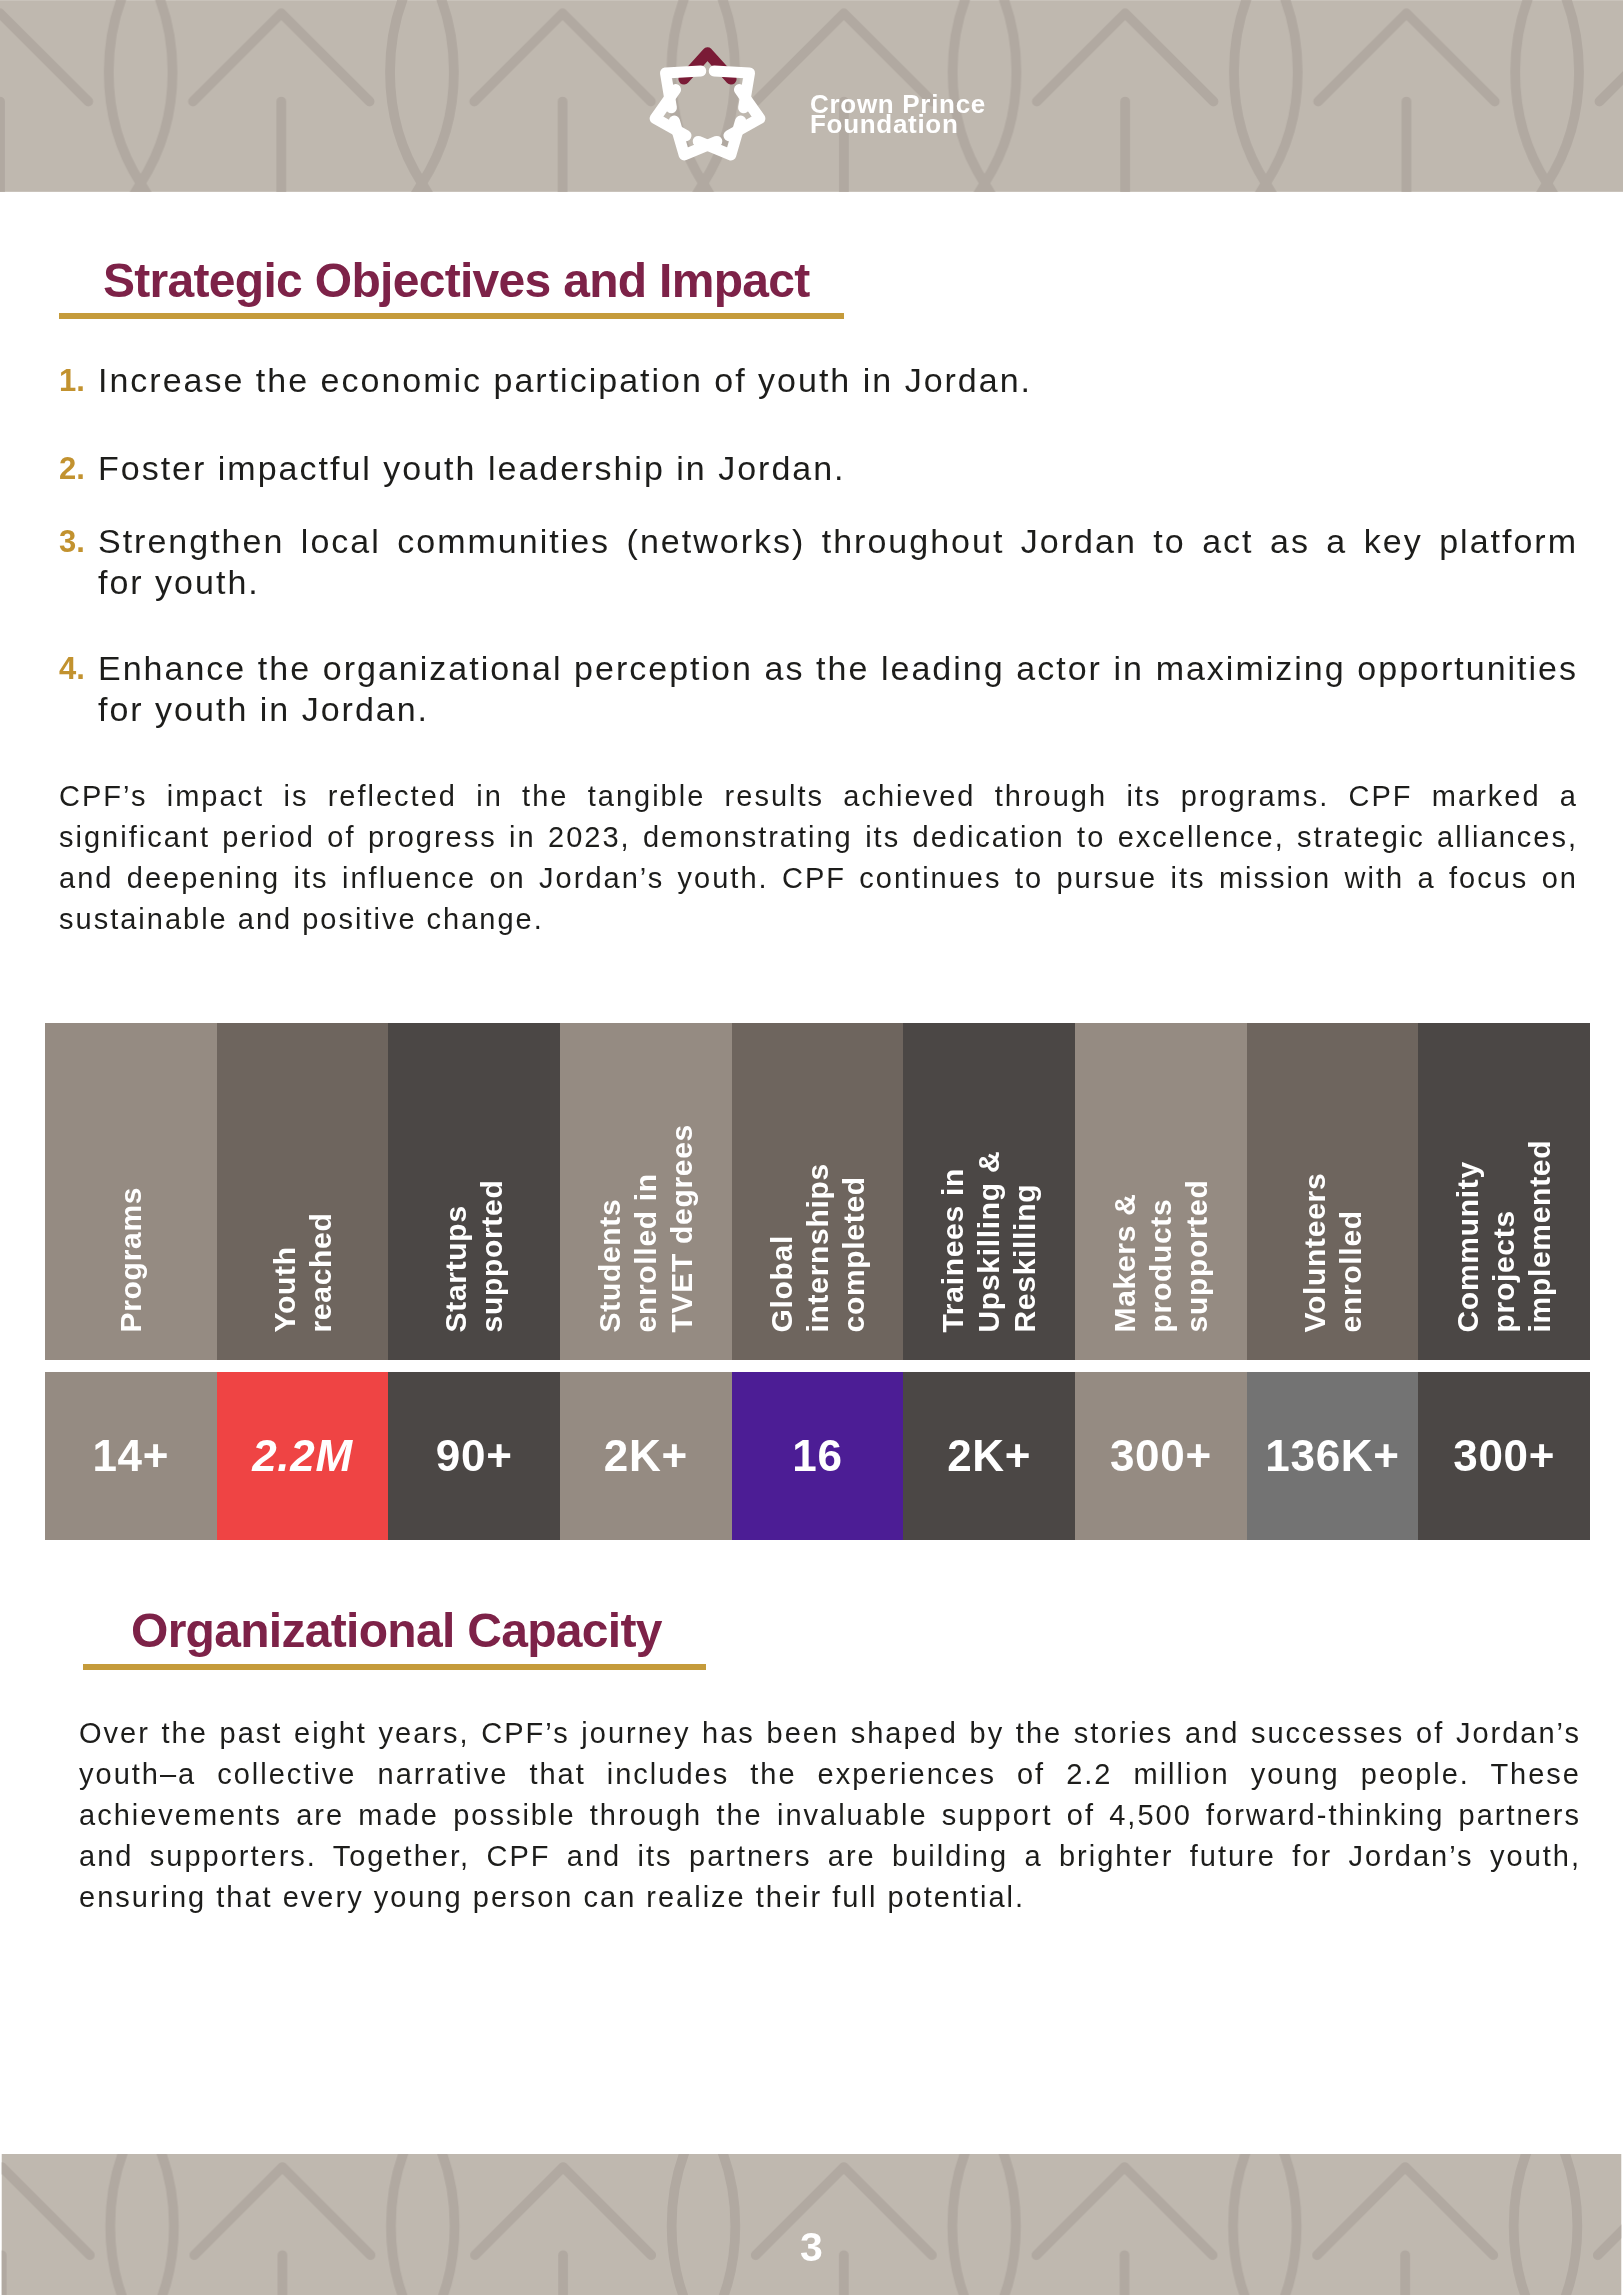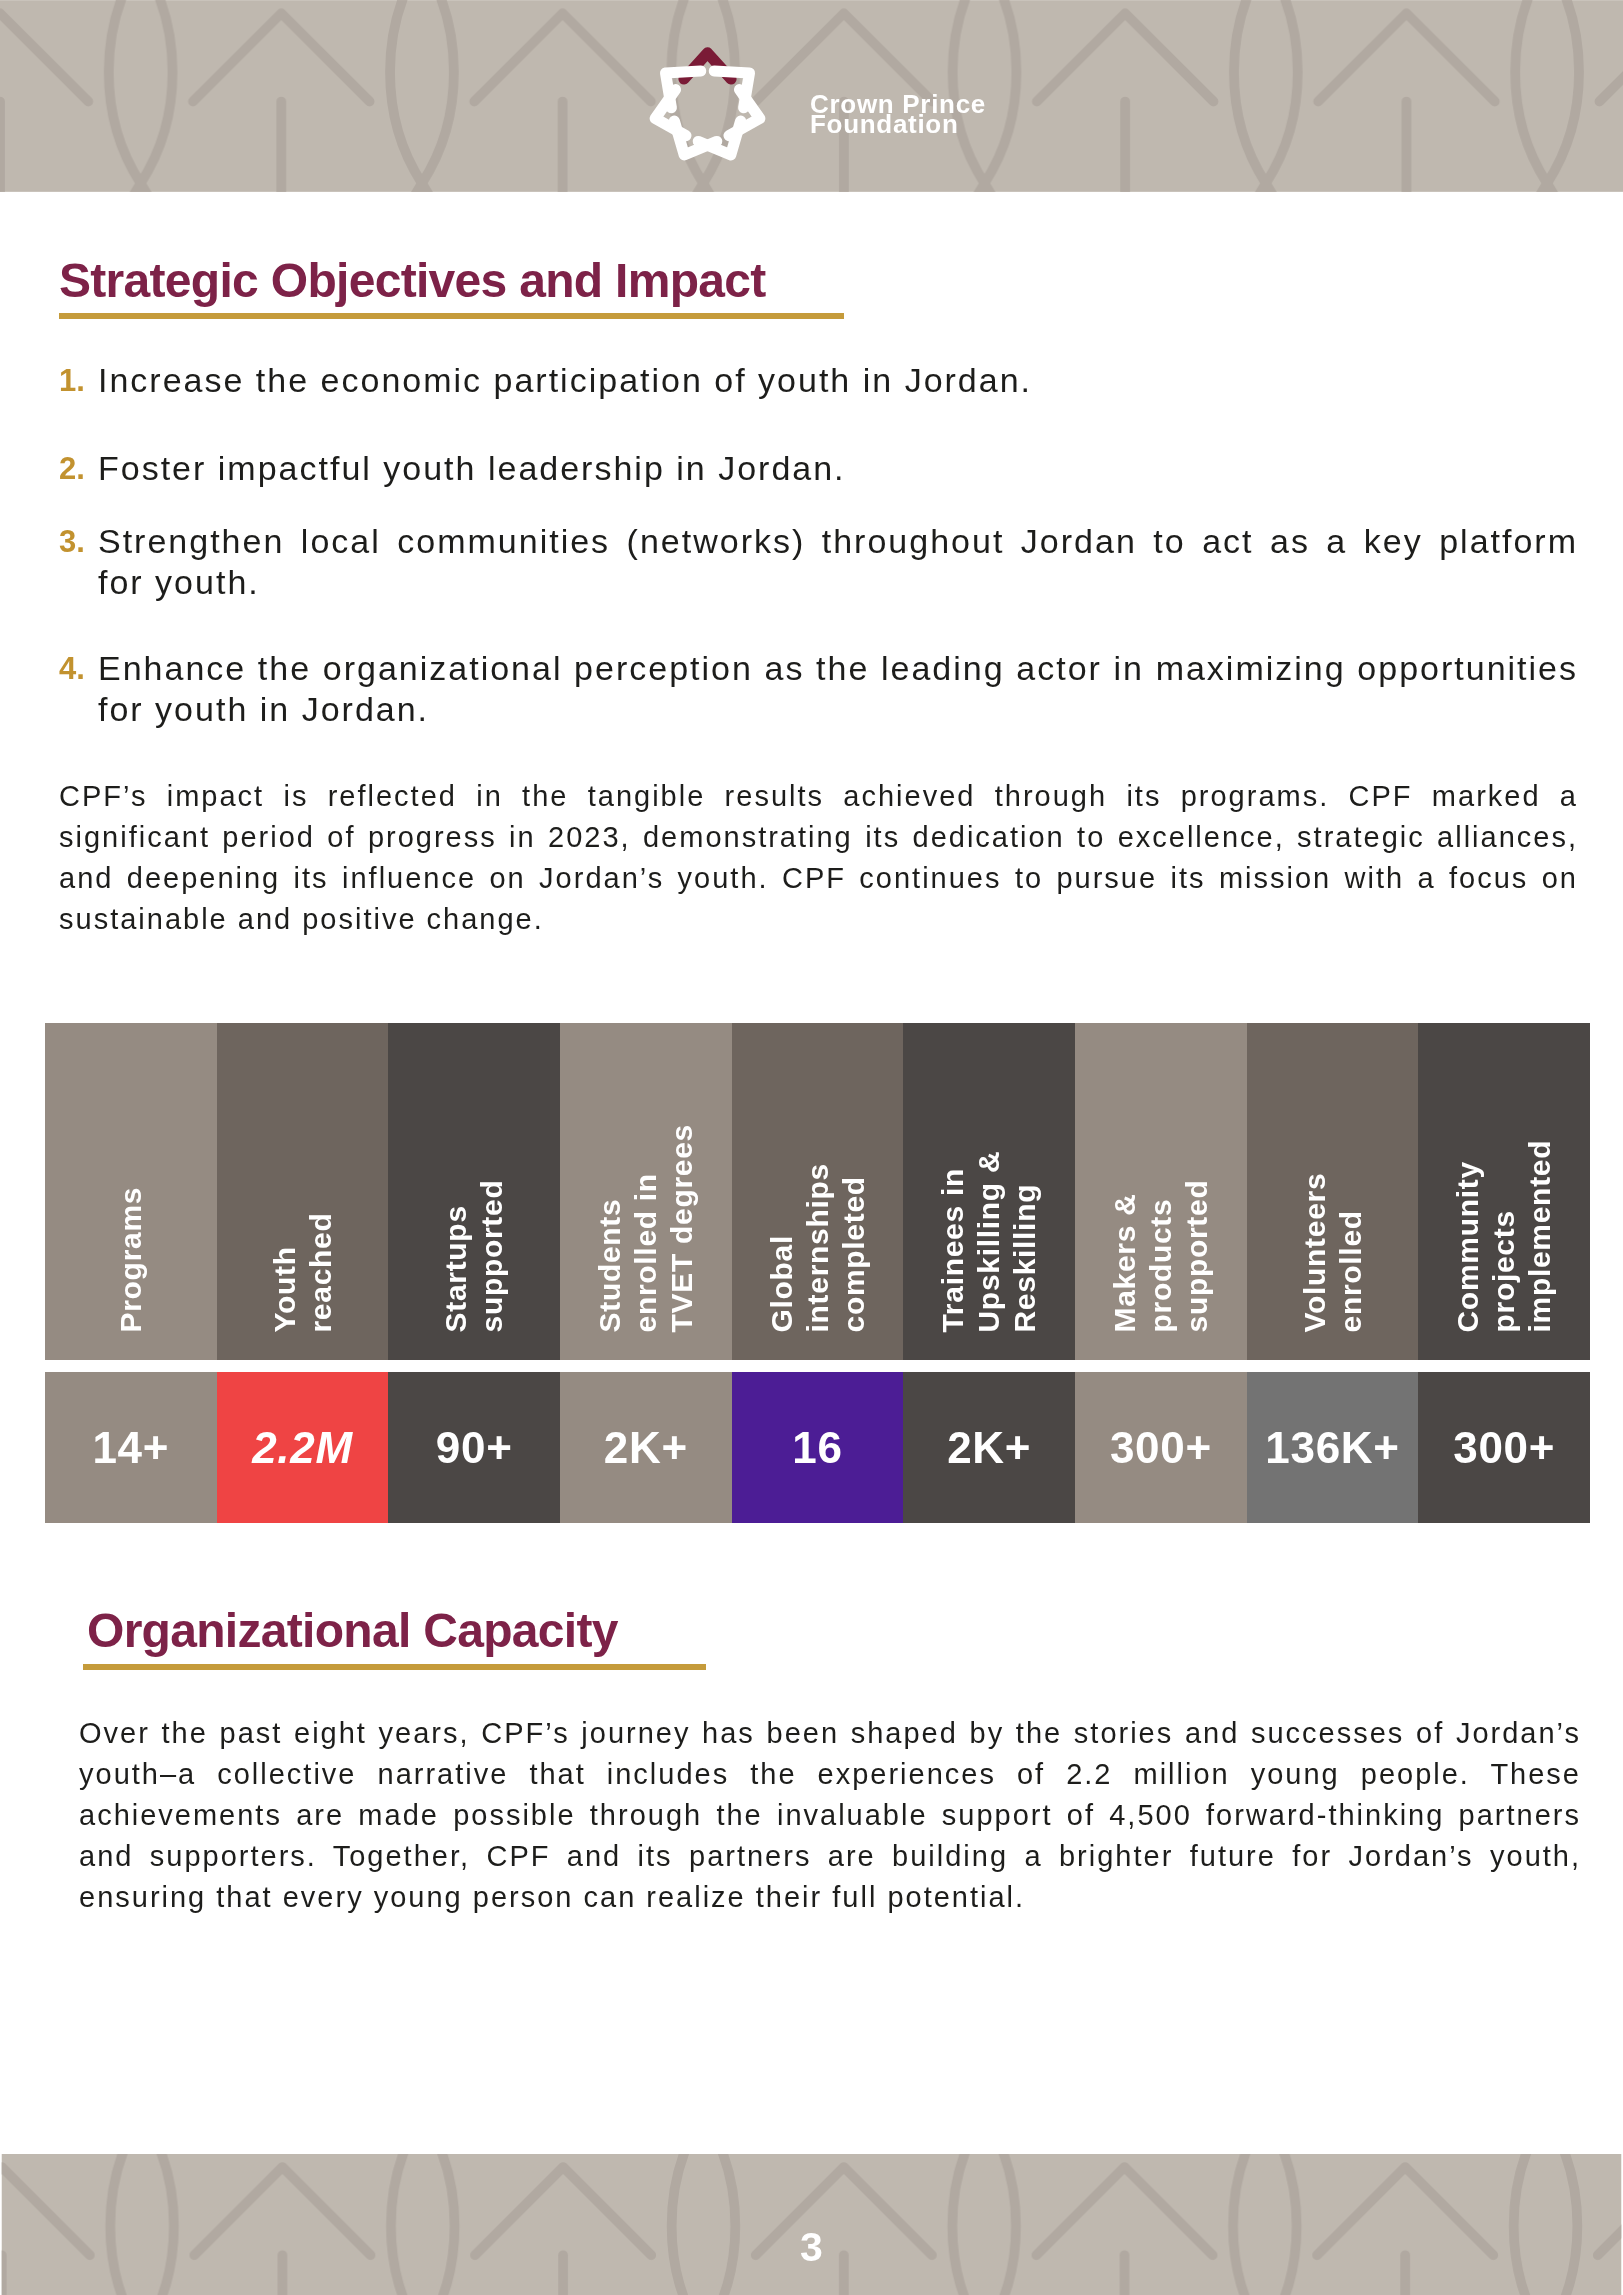--- a/index.html
+++ b/index.html
@@ -13,21 +13,21 @@
   #band-bottom{top:2154px;height:141px;}
   .band svg{display:block;}
   
   #logo{position:absolute;left:629px;top:27.5px;width:157px;height:157px;}
   .logo-text{position:absolute;left:810px;color:#ffffff;font-weight:700;
     font-size:26px;letter-spacing:0.7px;line-height:31px;}
   #logo-line1{top:77px;margin-top:12px;}
   #logo-line2{top:109px;}
   
   .h-title{position:absolute;font-size:48px;font-weight:700;color:#7d2248;
-    letter-spacing:-0.7px;white-space:nowrap;}
+    letter-spacing:-0.7px;white-space:nowrap;margin-left:44px;}
   #h1-title{left:59px;top:253px;}
   #h2-title{left:87px;top:1603px;}
   .gold-rule{position:absolute;height:5.9px;background:#c59b3b;}
   #h1-rule{left:59px;top:313px;width:785px;}
   #h2-rule{left:83px;top:1664px;width:623px;}
   
   .obj{position:absolute;left:59px;width:1519px;display:flex;}
   .obj .num{flex:none;width:39px;font-size:31px;font-weight:700;color:#c2922f;
     line-height:41px;}
   .obj .txt{flex:1;font-size:34px;line-height:41px;letter-spacing:2px;
@@ -45,21 +45,21 @@
   #impact{position:absolute;left:45px;top:1023px;width:1545px;}
   .row{display:flex;width:100%;}
   .row .cell{flex:1;}
   #impact-head{height:337px;}
   #impact-head .cell{position:relative;height:337px;}
   .vlabel{position:absolute;left:0;top:0;width:337px;height:171px;
     transform-origin:0 0;transform:rotate(-90deg) translateX(-337px);
     display:flex;align-items:center;box-sizing:border-box;padding-left:27.5px;
     color:#ffffff;font-weight:700;font-size:30px;line-height:36px;
     letter-spacing:0.7px;white-space:pre-line;}
-  #impact-vals{height:151px;margin-top:12.4px;}
+  #impact-vals{height:168px;margin-top:12.4px;}
   #impact-vals .cell{display:flex;align-items:center;justify-content:center;
     color:#ffffff;font-weight:700;font-size:44px;letter-spacing:0.7px;}
   
   #page-num{position:absolute;left:0;top:2224px;width:1623px;text-align:center;
     color:#ffffff;font-size:41px;font-weight:700;}
 </style>
 </head>
 <body>
 
 <div id="page">

